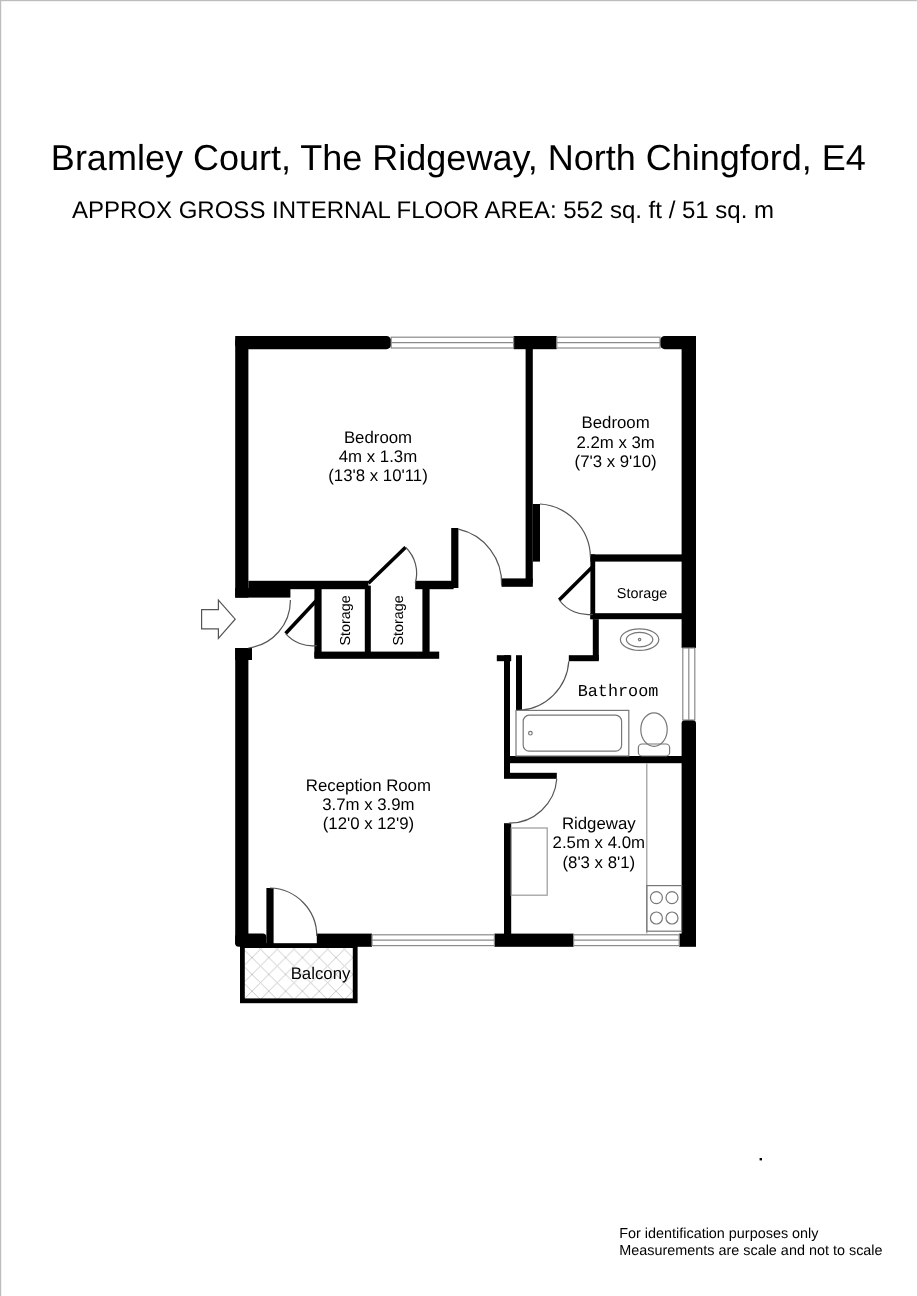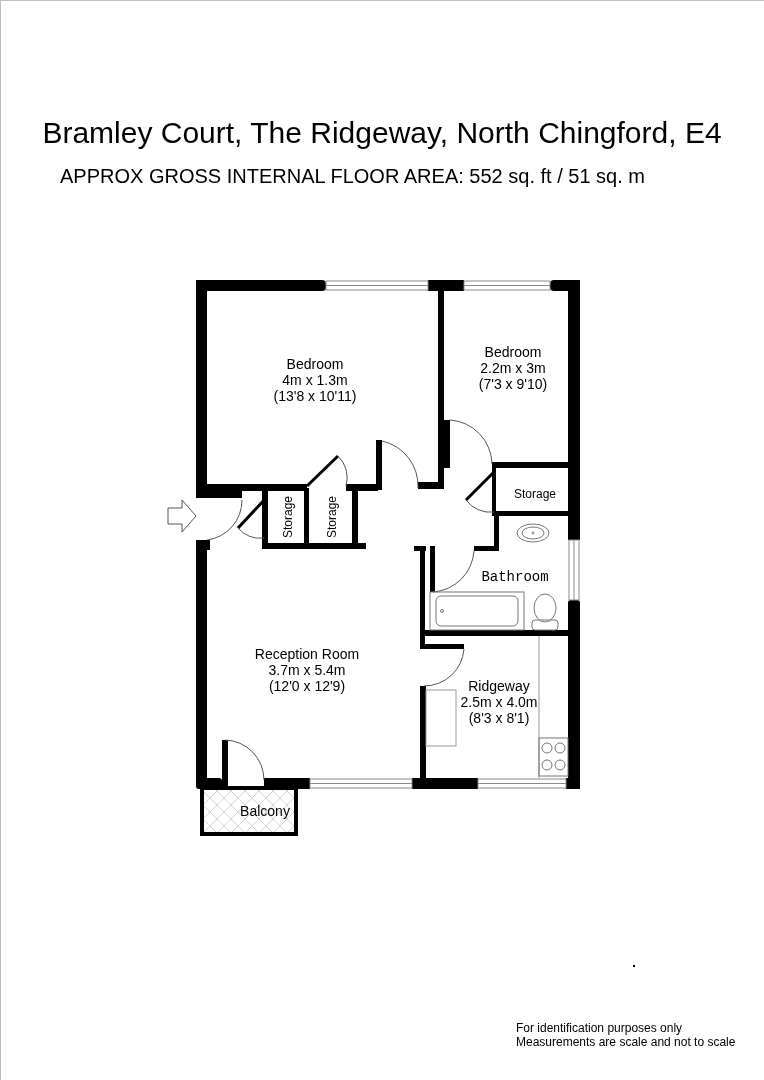--- a/index.html
+++ b/index.html
@@ -177,29 +177,29 @@
 
 <div class="lbl small" style="left:498px; top:486px; width:74px;">Storage</div>
 
 <div class="vert" style="left:262px; top:510px; width:52px; text-align:center;">Storage</div>
 <div class="vert" style="left:306px; top:510px; width:52px; text-align:center;">Storage</div>
 
 <div class="lbl" style="left:470px; top:569px; width:90px;font-family:Liberation Mono, monospace;">Bathroom</div>
 
 <div class="lbl" style="left:232px; top:636px; width:150px;margin-top:10px;">
   <div>Reception Room</div>
-  <div>3.7m x 5.4m</div>
+  <div>3.7m x 3.9m</div>
   <div>(12'0 x 12'9)</div>
 </div>
 
 <div class="lbl" style="left:454px; top:678px; width:90px;">
   <div>Ridgeway</div>
   <div>2.5m x 4.0m</div>
   <div>(8'3 x 8'1)</div>
 </div>
 
-<div class="lbl" style="left:222px; top:803px; width:86px;">Balcony</div>
+<div class="lbl" style="left:206px; top:803px; width:86px;text-align:right;">Balcony</div>
 
 <div class="footer-dot"></div>
 <div class="footer">
   <div>For identification purposes only</div>
   <div>Measurements are scale and not to scale</div>
 </div>
 
 </body></html>

